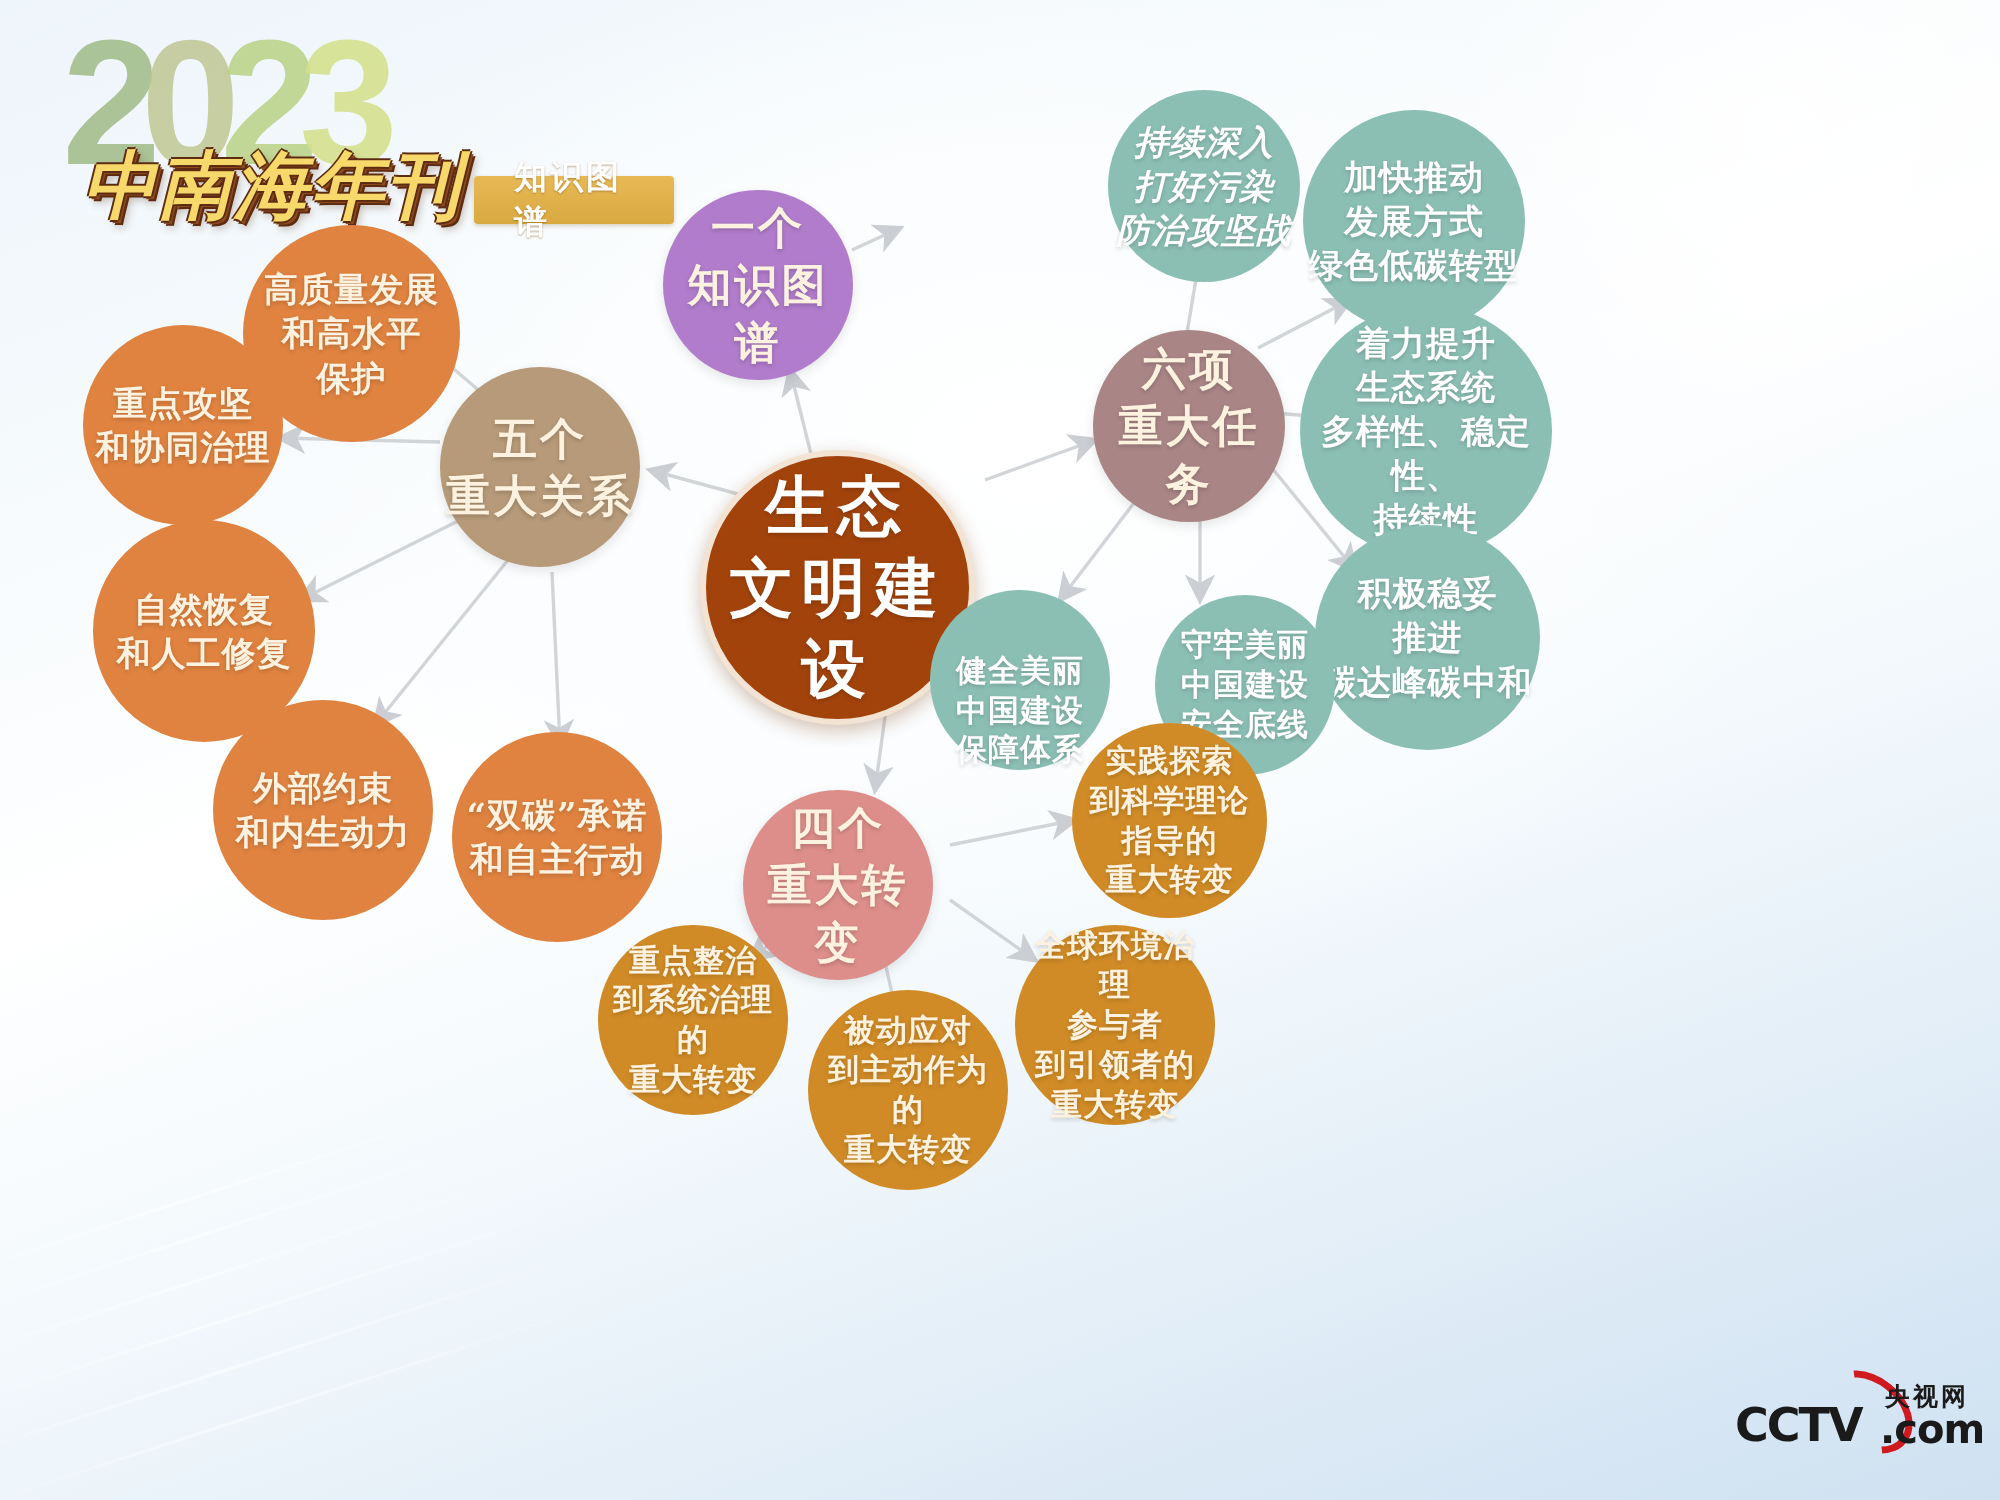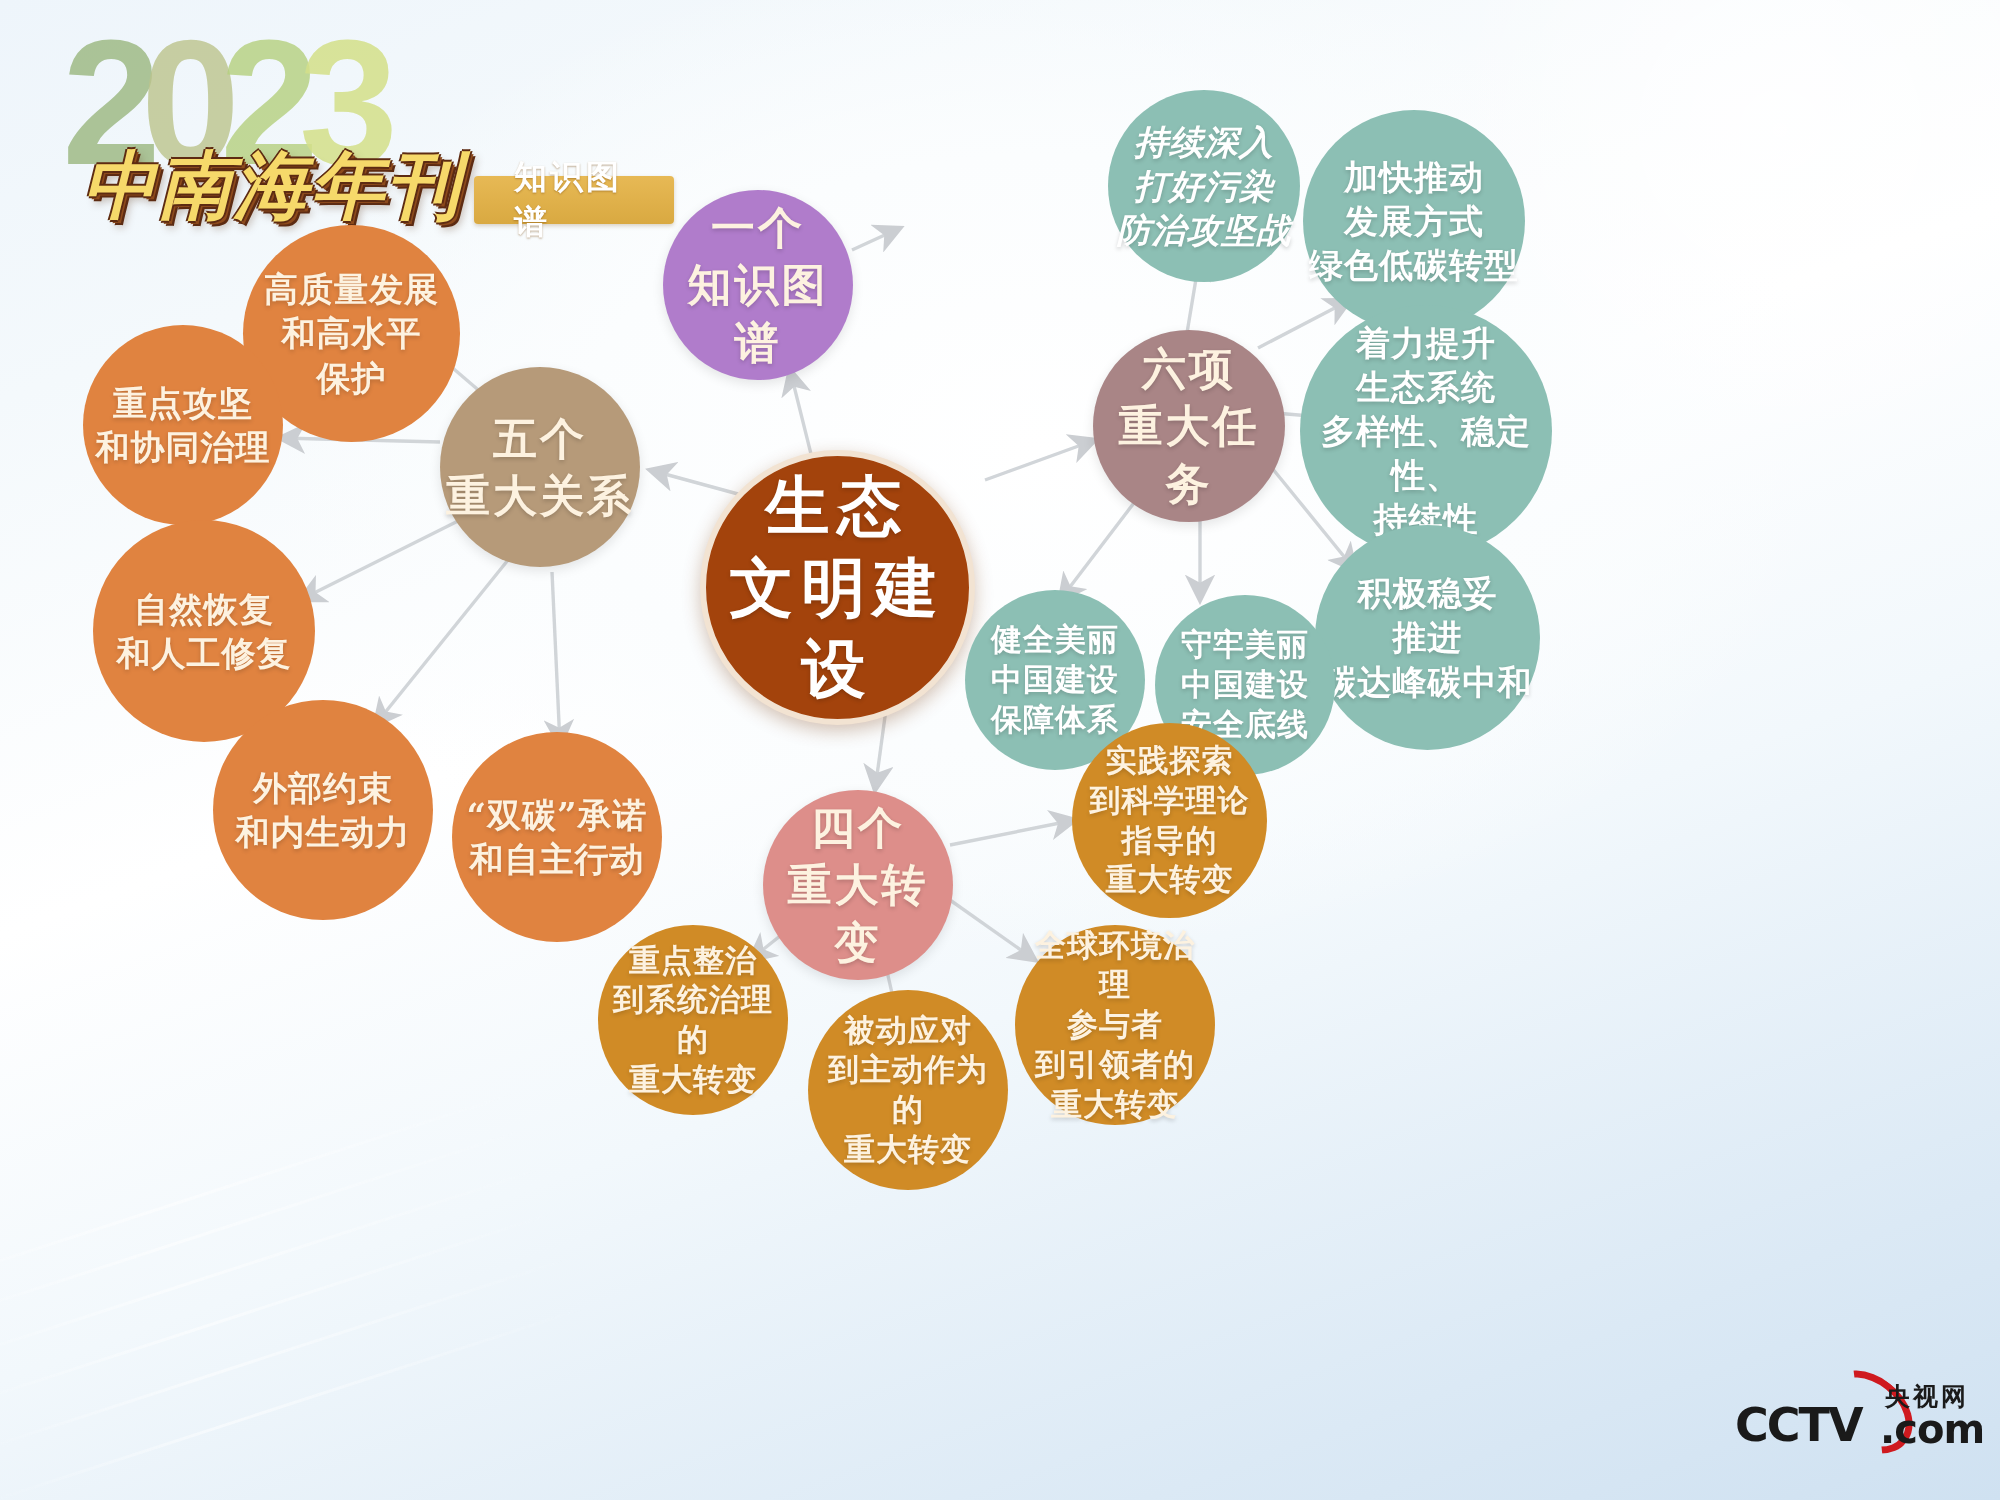--- a/index.html
+++ b/index.html
@@ -163,21 +163,21 @@
   <div class="node n-hub c-purple warm" style="left:663px;top:190px;width:190px;height:190px;">
     <span class="lbl">一个
 知识图谱</span>
   </div>
 
   <div class="node n-hub c-rose warm" style="left:1093px;top:330px;width:192px;height:192px;">
     <span class="lbl">六项
 重大任务</span>
   </div>
 
-  <div class="node n-hub c-pink warm" style="left:763px;top:790px;width:190px;height:190px;">
+  <div class="node n-hub c-pink warm" style="left:743px;top:790px;width:190px;height:190px;">
     <span class="lbl">四个
 重大转变</span>
   </div>
 
   <div class="node leaf c-orange warm" style="left:243px;top:225px;width:217px;height:217px;">
     <span class="lbl">高质量发展
 和高水平
 保护</span>
   </div>
 
@@ -220,21 +220,21 @@
 多样性、稳定性、
 持续性</span>
   </div>
 
   <div class="node leaf c-teal" style="left:1315px;top:525px;width:225px;height:225px;">
     <span class="lbl">积极稳妥
 推进
 碳达峰碳中和</span>
   </div>
 
-  <div class="node leaf leaf-sm c-teal" style="left:965px;top:590px;width:180px;height:180px;">
+  <div class="node leaf leaf-sm c-teal" style="left:930px;top:590px;width:180px;height:180px;align-items:flex-end;">
     <span class="lbl">健全美丽
 中国建设
 保障体系</span>
   </div>
 
   <div class="node leaf leaf-sm c-teal" style="left:1155px;top:595px;width:180px;height:180px;">
     <span class="lbl">守牢美丽
 中国建设
 安全底线</span>
   </div>

